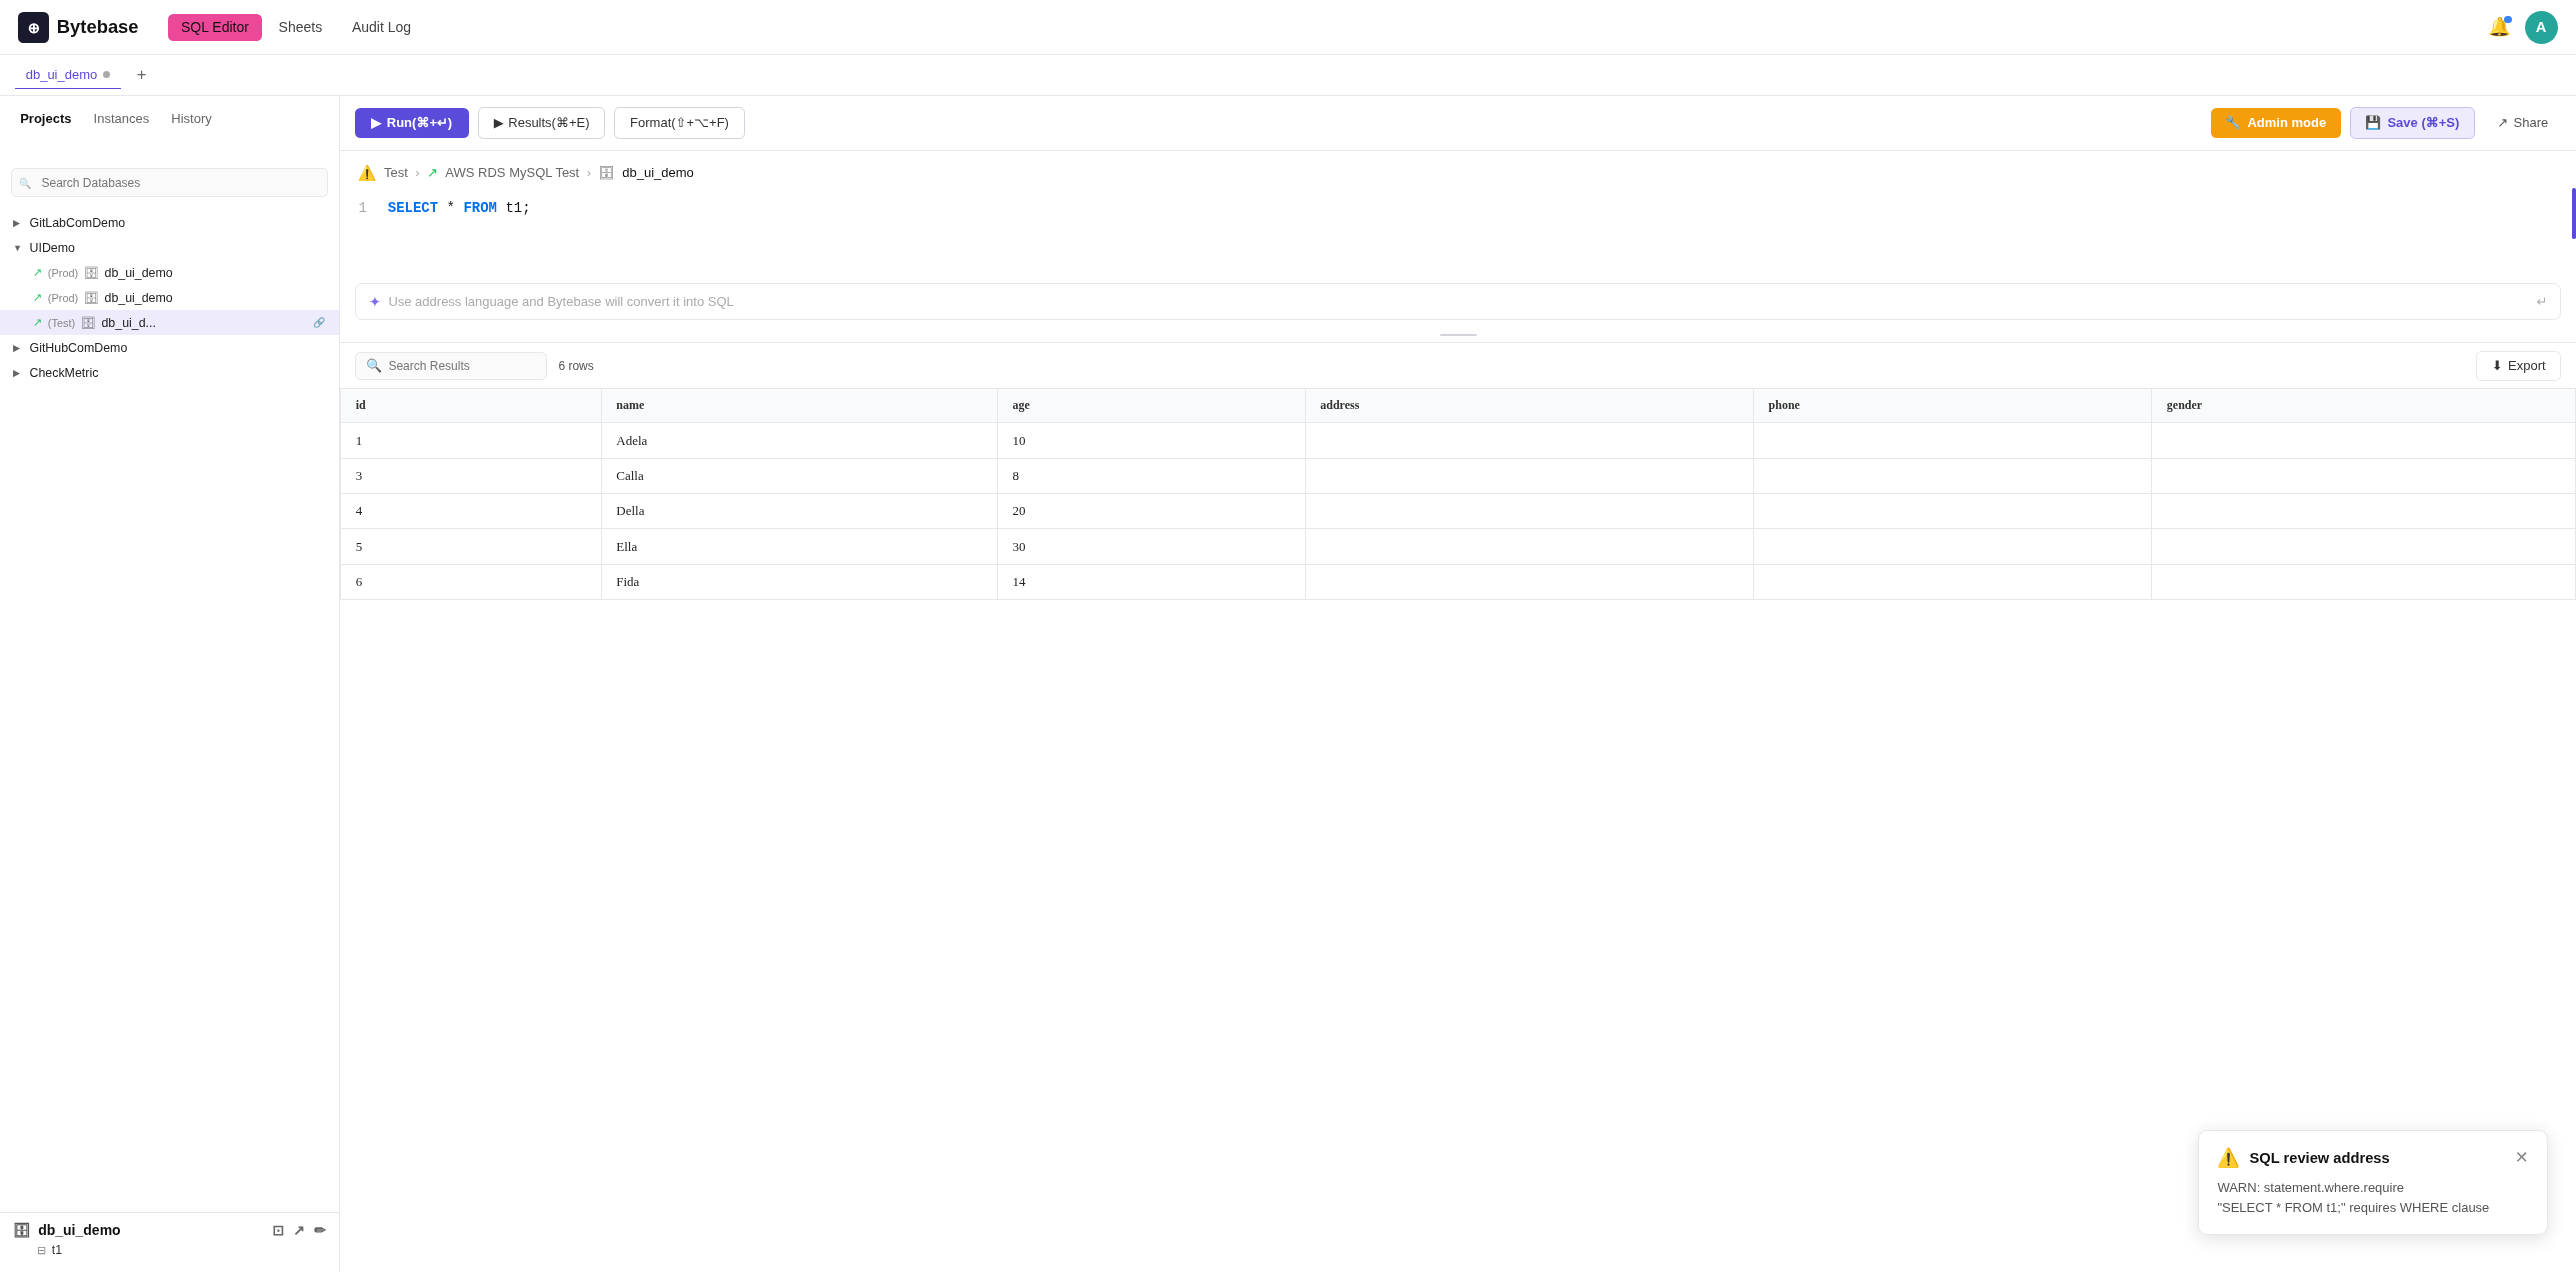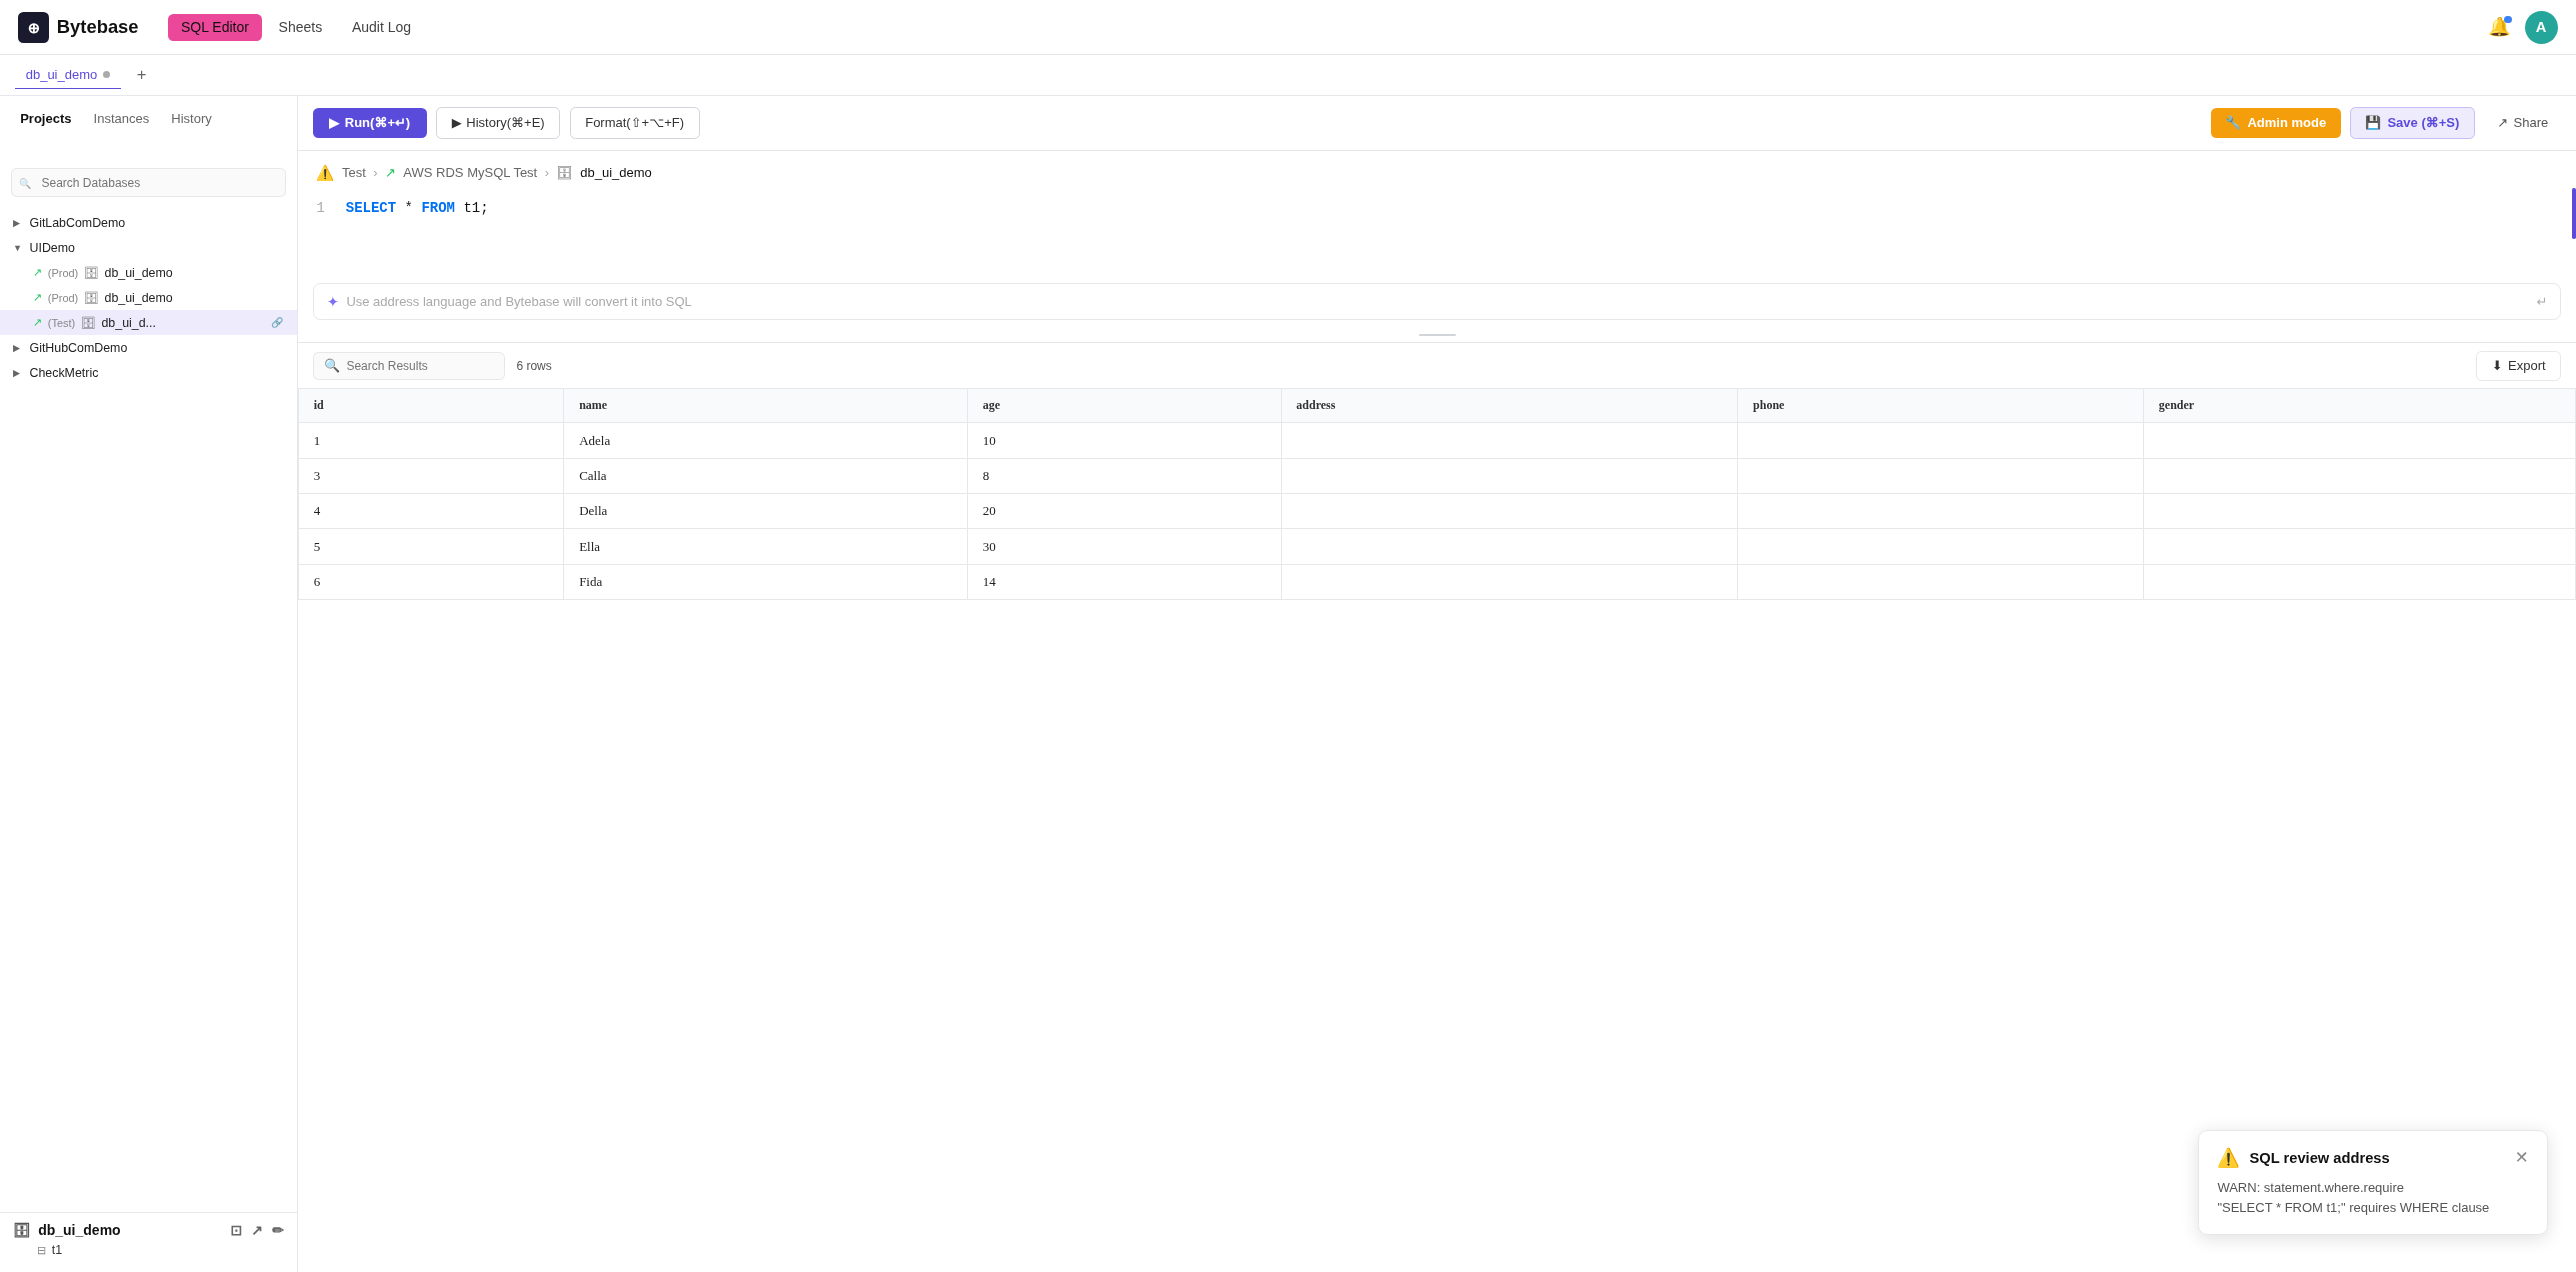--- a/index.html
+++ b/index.html
@@ -25,21 +25,21 @@
       display: flex; align-items: center; height: 41px; border-bottom: 0.9px solid #e5e7eb; padding: 0 14.7px; gap: 7.4px;
     }
     .sheet-tab { display: flex; align-items: center; gap: 5.5px; padding: 5.5px 11px; border-bottom: 1.8px solid #5b4bdb; color: #5b4bdb; font-weight: 500; cursor: pointer; font-size: 13px; }
     .sheet-tab-dot { width: 7.4px; height: 7.4px; border-radius: 50%; background: #aaa; }
     .add-tab { width: 26px; height: 26px; border-radius: 50%; display: flex; align-items: center; justify-content: center; color: #666; font-size: 16.6px; cursor: pointer; }
 
     
     .main { display: flex; height: calc(100vh - 96px); }
 
     
-    .sidebar { width: 298px; border-right: 0.9px solid #e5e7eb; display: flex; flex-direction: column; overflow: hidden; flex-shrink: 0; }
+    .sidebar { width: 340px; border-right: 0.9px solid #e5e7eb; display: flex; flex-direction: column; overflow: hidden; flex-shrink: 0; }
     .sidebar-tabs { display: flex; padding: 9.2px 11px 0; gap: 3.7px; }
     .sidebar-tab { padding: 5.5px 9.2px; cursor: pointer; font-size: 13px; color: #666; border-radius: 5.5px; }
     .sidebar-tab.active { color: #111; font-weight: 600; }
     .sidebar-search { padding: 9.2px 11px; }
     .sidebar-search input { width: 100%; padding: 6.4px 11px 6.4px 29.5px; border: 0.9px solid #e5e7eb; border-radius: 5.5px; font-size: 12px; color: #666; background: #fafafa; outline: none; }
     .search-wrap { position: relative; margin-top: 28px; }
     .search-wrap::before { content: '🔍'; position: absolute; left: 8.3px; top: 50%; transform: translateY(-50%); font-size: 10px; opacity: 0.5; }
     .sidebar-tree { flex: 1; overflow-y: auto; padding: 3.7px 0; }
     .tree-item { display: flex; align-items: center; gap: 5.5px; padding: 5.5px 13px; cursor: pointer; font-size: 12.4px; color: #222; }
     .tree-item.active { background: #eeecfc; }
@@ -220,21 +220,21 @@
 
   <div class="editor-area">
 
     <div class="toolbar">
       <button class="btn-run">
         <span>▶</span>
         <span>Run(⌘+↵)</span>
       </button>
       <button class="btn-explain">
         <span>▶</span>
-        <span>History(⌘+E)</span>
+        <span>Results(⌘+E)</span>
       </button>
       <button class="btn-format">Format(⇧+⌥+F)</button>
       <div class="toolbar-spacer"></div>
       <button class="btn-admin">
         <span>🔧</span>
         <span>Admin mode</span>
       </button>
       <button class="btn-save">
         <span>💾</span>
         <span>Save (⌘+S)</span>

